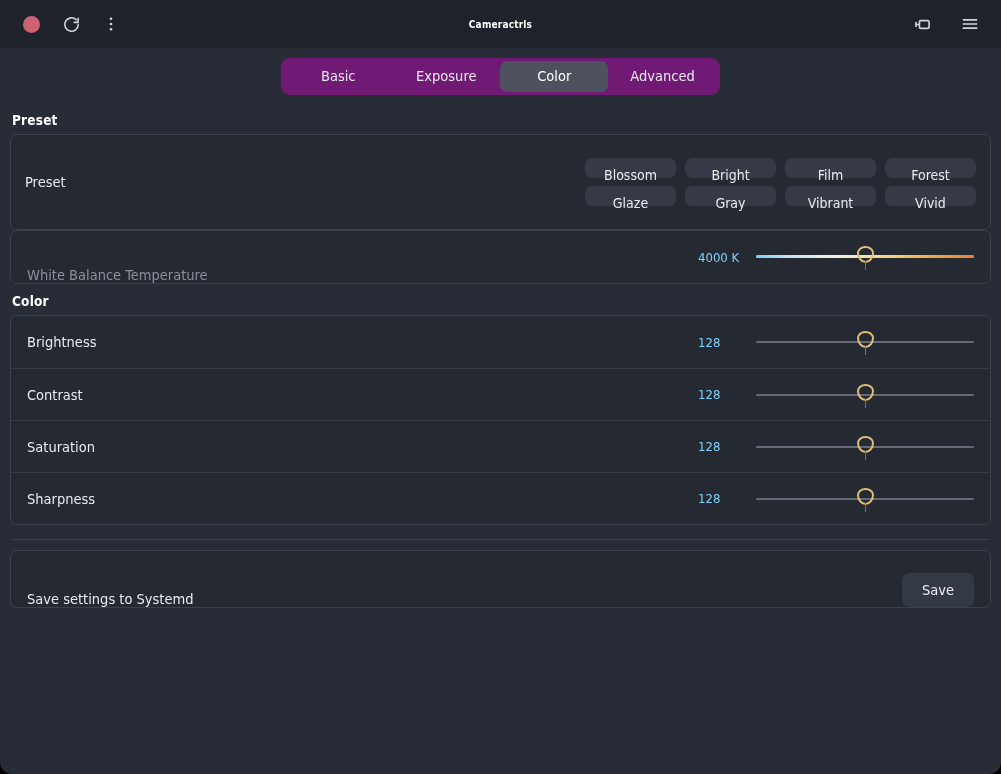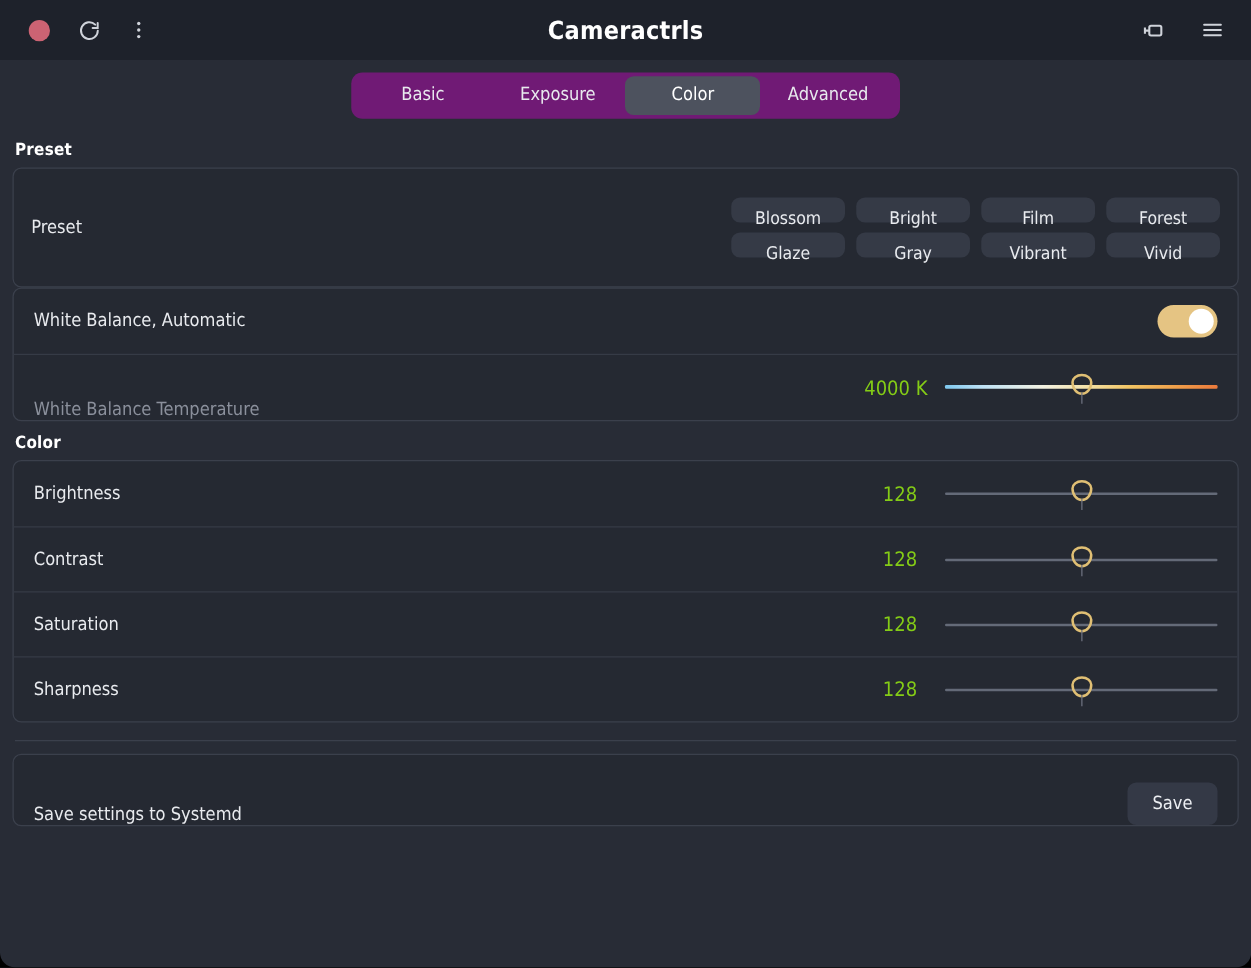--- a/index.html
+++ b/index.html
@@ -58,21 +58,21 @@
     width: 17px;
     height: 17px;
     border-radius: 50%;
     background: #cc6373;
   }
 
   #window-title {
     position: absolute;
     left: 0; right: 0;
     text-align: center;
-    font-size: 20px;
+    font-size: 10px;
     font-weight: bold;
     color: #ffffff;
     letter-spacing: 0.2px;
     pointer-events: none;
   }
 
   
   #tabbar-wrap {
     flex: 0 0 44px;
     display: flex;
@@ -183,24 +183,24 @@
     top: 3px;
     left: 25px;
     width: 20px;
     height: 20px;
     border-radius: 50%;
     background: #ffffff;
   }
 
   
   .slider-value {
-    font-size: 16px;
-    color: #84cc16;
+    font-size: 13px;
+    color: #7dd3fc;
     min-width: 44px;
-    text-align: center;
+    text-align: left;
     margin-right: 14px;
   }
 
   .slider {
     position: relative;
     width: 218px;
     height: 30px;
     flex: 0 0 auto;
     cursor: pointer;
   }
@@ -328,27 +328,20 @@
           <button class="preset-btn">Glaze</button>
           <button class="preset-btn">Gray</button>
           <button class="preset-btn">Vibrant</button>
           <button class="preset-btn">Vivid</button>
         </div>
       </div>
     </div>
 
     <div class="card">
 
-      <div class="row">
-        <div class="row-label">White Balance, Automatic</div>
-        <div class="row-spacer"></div>
-        <div class="toggle">
-          <div class="knob"></div>
-        </div>
-      </div>
 
       <div class="row">
         <div class="row-label dim">White Balance Temperature</div>
         <div class="row-spacer"></div>
         <div class="slider-value">4000 K</div>
         <div class="slider temp">
           <div class="track"></div>
           <div class="handle" style="left: 50%;"></div>
         </div>
       </div>

